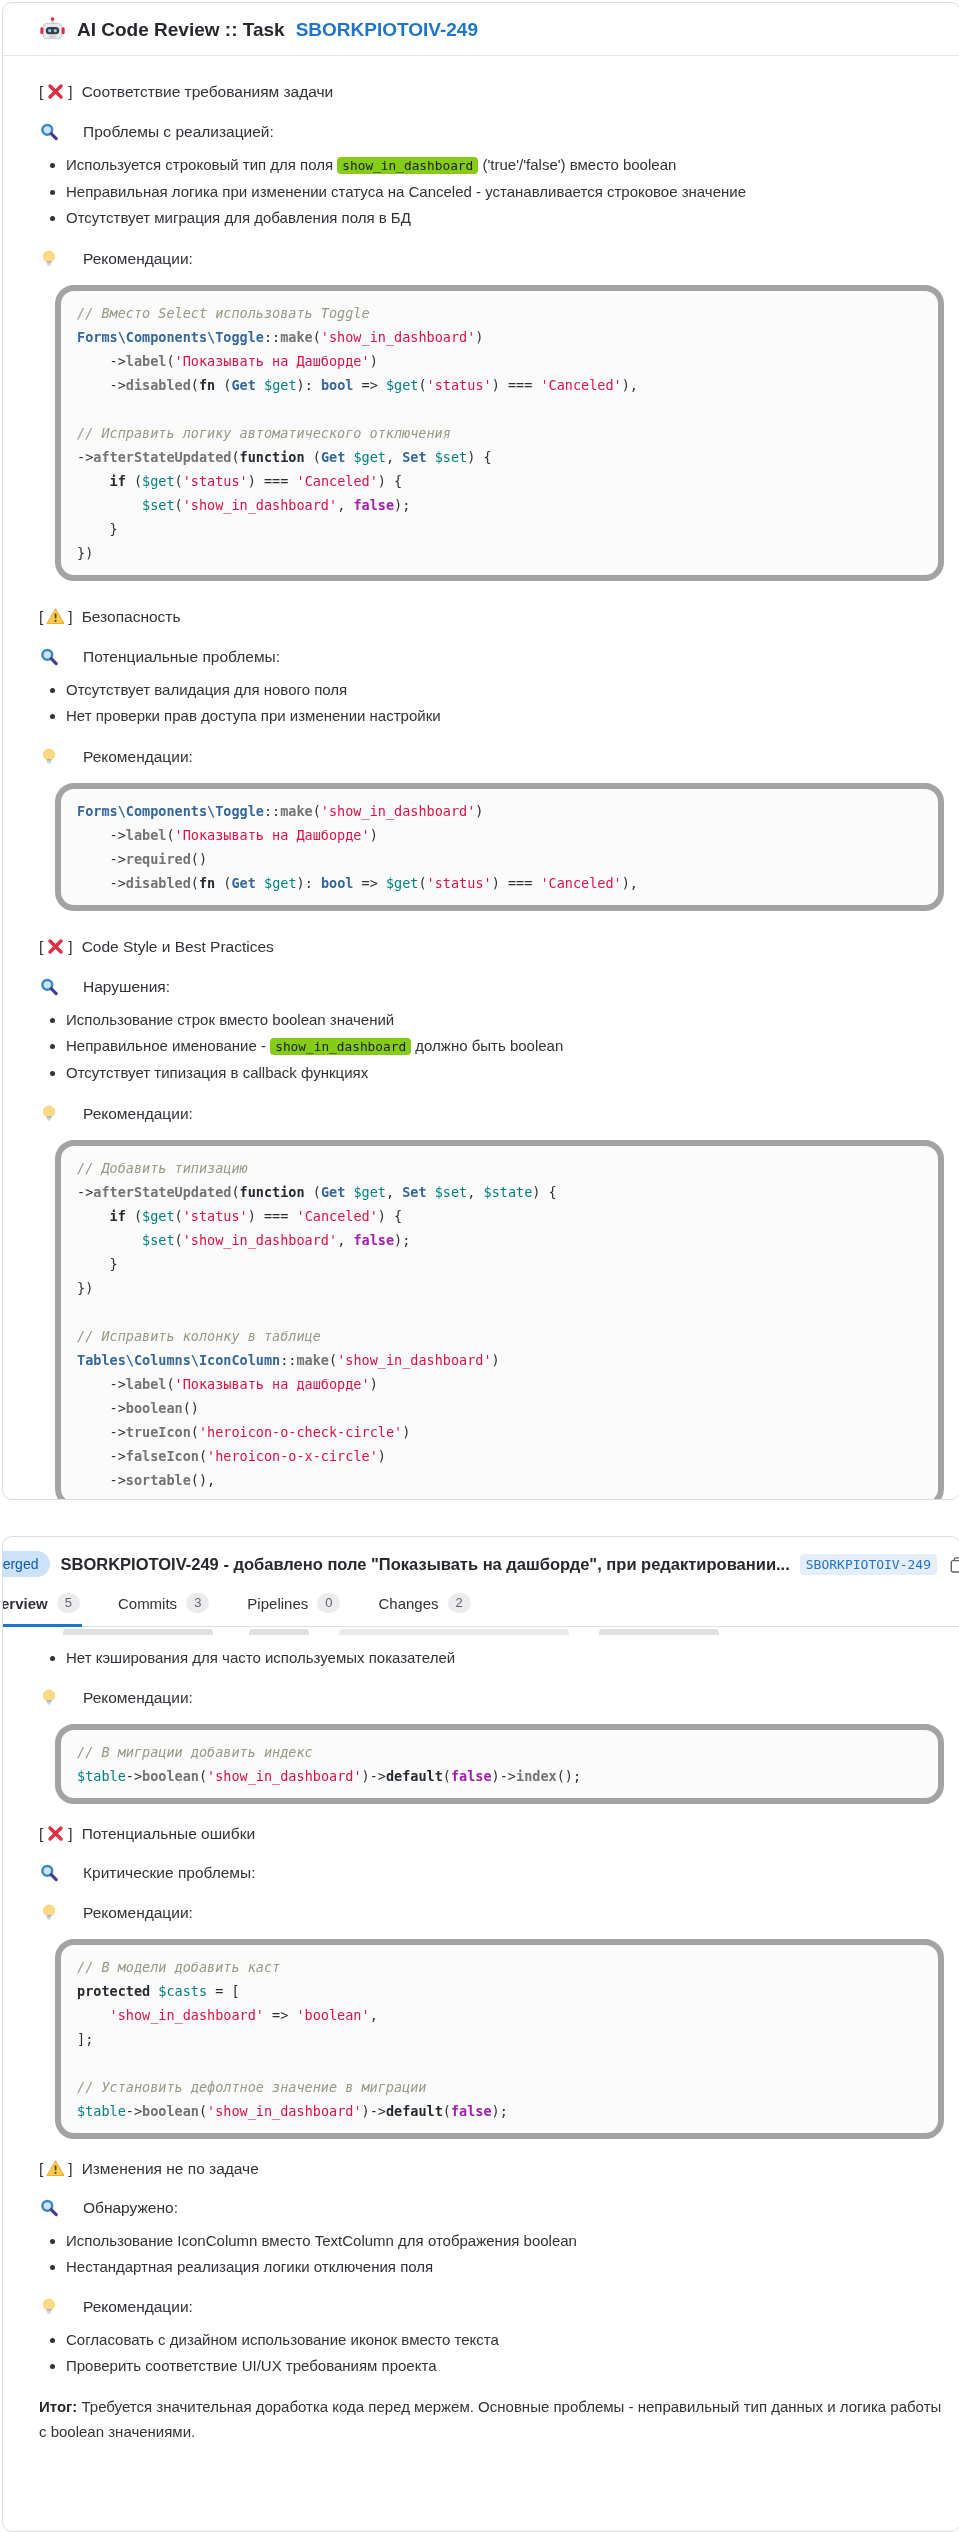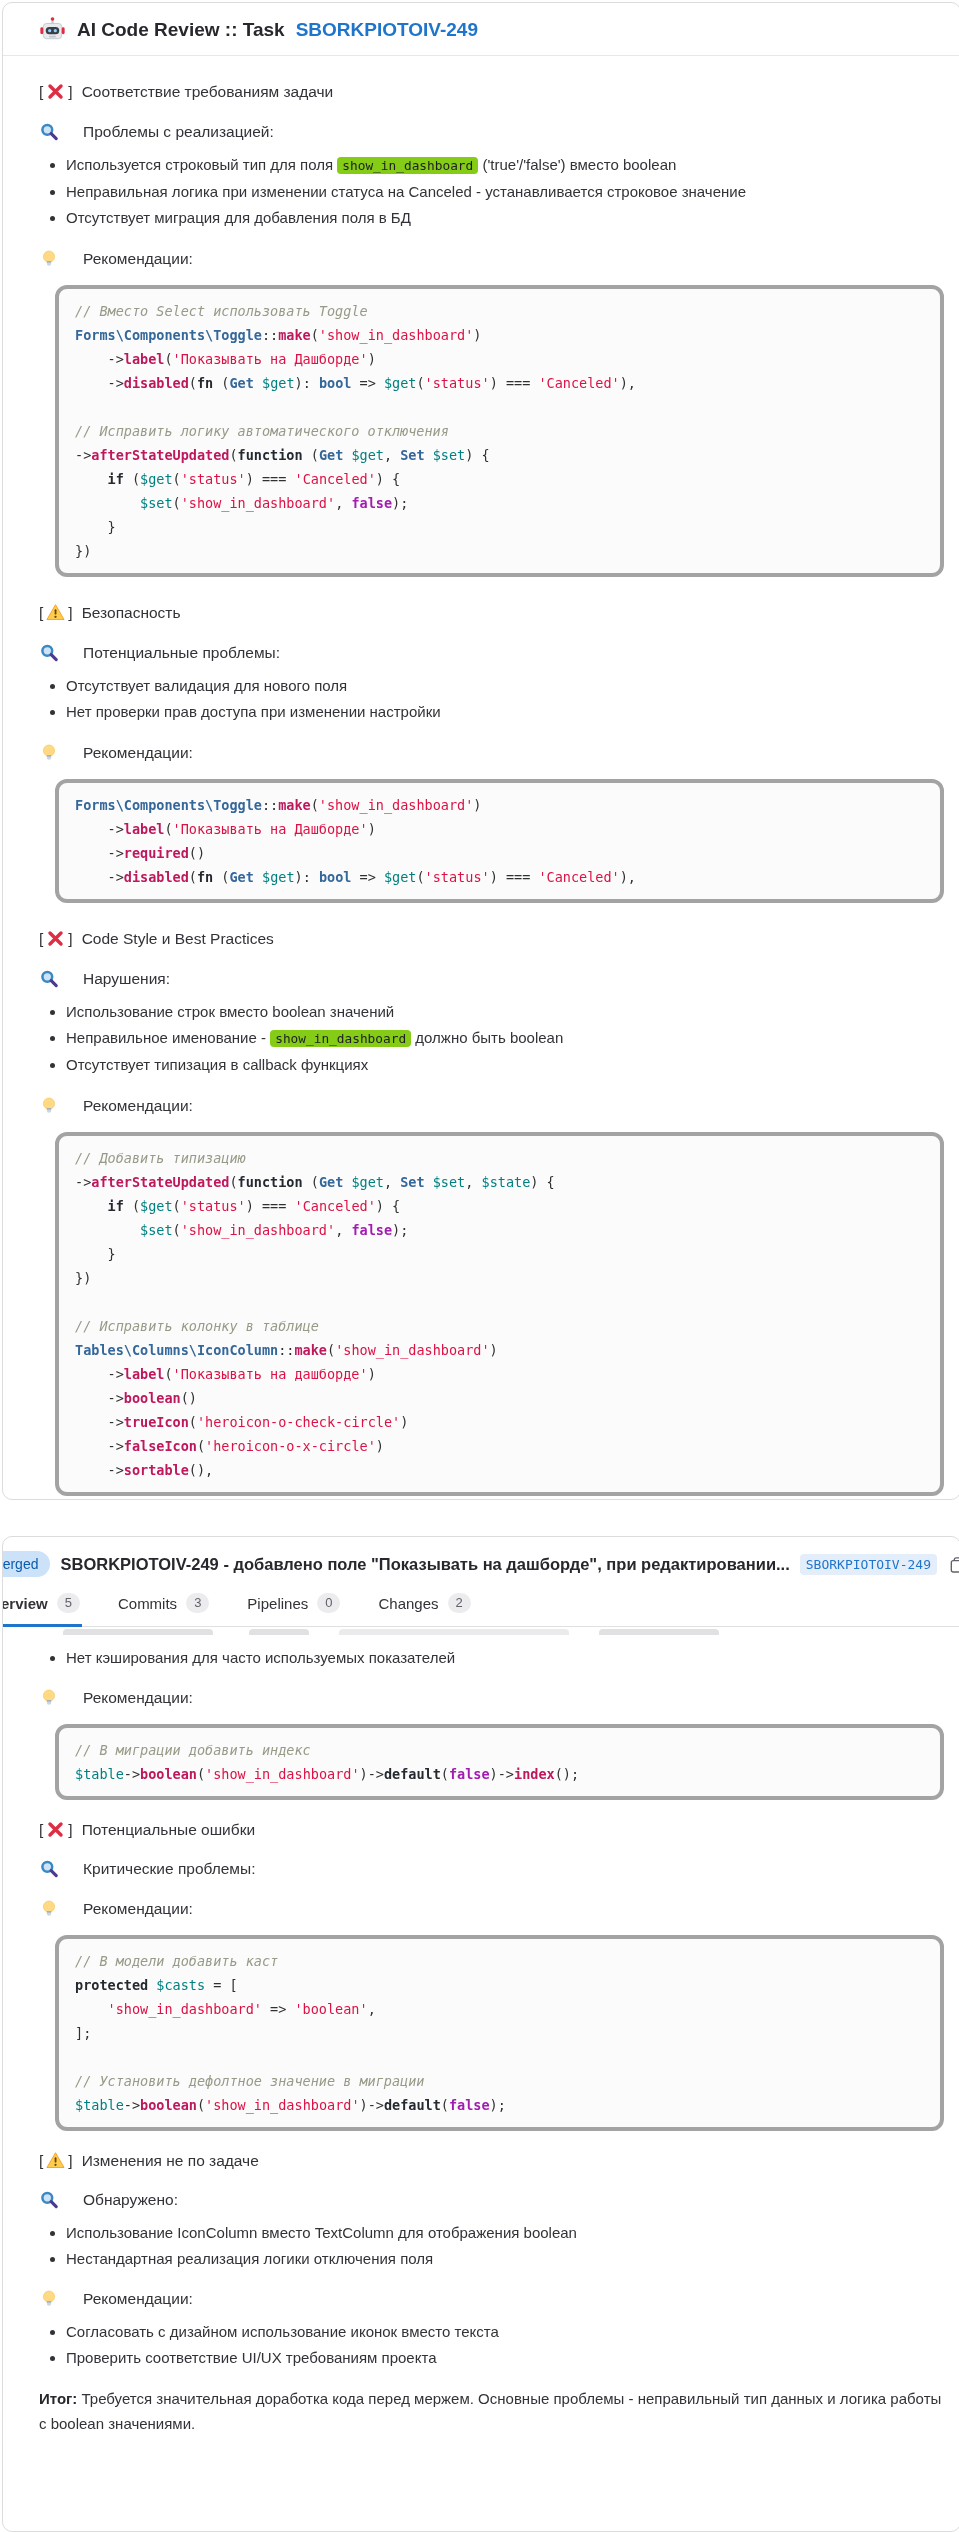--- a/index.html
+++ b/index.html
@@ -18,25 +18,25 @@
   .rc-body{padding:0 16px 0 36px;font-size:15px;}
   .sec-head{margin-top:26px;display:flex;align-items:center;font-size:15.5px;color:#333238;}
   .sec-head .br{color:#333238;}
   .sec-head .sicon{width:19px;height:19px;margin:0 3px;display:inline-block;}
   .sec-head .sec-title{margin-left:9px;}
   .row{margin-top:21px;display:flex;align-items:center;gap:24px;font-size:15.5px;}
   .row .sicon{width:20px;height:20px;flex:0 0 auto;display:inline-block;}
   ul.blts{margin:12px 0 0 0;padding-left:27px;}
   ul.blts li{margin-top:5px;line-height:21px;font-size:15px;}
   .ic{font-family:"DejaVu Sans Mono",monospace;font-size:12.8px;background:#84cc16;color:#1f1e24;border-radius:4px;padding:1px 5px;}
-  .codeblock{margin:16px 0 0 16px;border:4px solid #a3a3a3;border-radius:12px;background:#fbfbfc;padding:10px 16px;font-family:"DejaVu Sans Mono",monospace;font-size:13.5px;line-height:24px;white-space:pre;color:#303030;overflow:hidden;}
+  .codeblock{margin:16px 0 0 16px;border:6px solid #a3a3a3;border-radius:19px;background:#fbfbfc;padding:10px 16px;font-family:"DejaVu Sans Mono",monospace;font-size:13.5px;line-height:24px;white-space:pre;color:#303030;overflow:hidden;}
   .cl{min-height:24px;}
   .tk-cm{color:#999988;font-style:italic;}
   .tk-cls{color:#34679a;font-weight:600;}
-  .tk-fn{color:#be185d;font-weight:bold;}
+  .tk-fn{color:#737373;font-weight:bold;}
   .tk-str{color:#dd1144;}
   .tk-var{color:#008080;}
   .tk-kw{color:#24292f;font-weight:bold;}
   .tk-kt{color:#34679a;font-weight:bold;}
   .tk-kc{color:#a21caf;font-weight:bold;text-align:right;}
   .tk-pl{color:#303030;}
   .summary{margin-top:18px;line-height:25px;font-size:15px;padding-bottom:14px;}
   .summary b{color:#28272d;}
 
   

